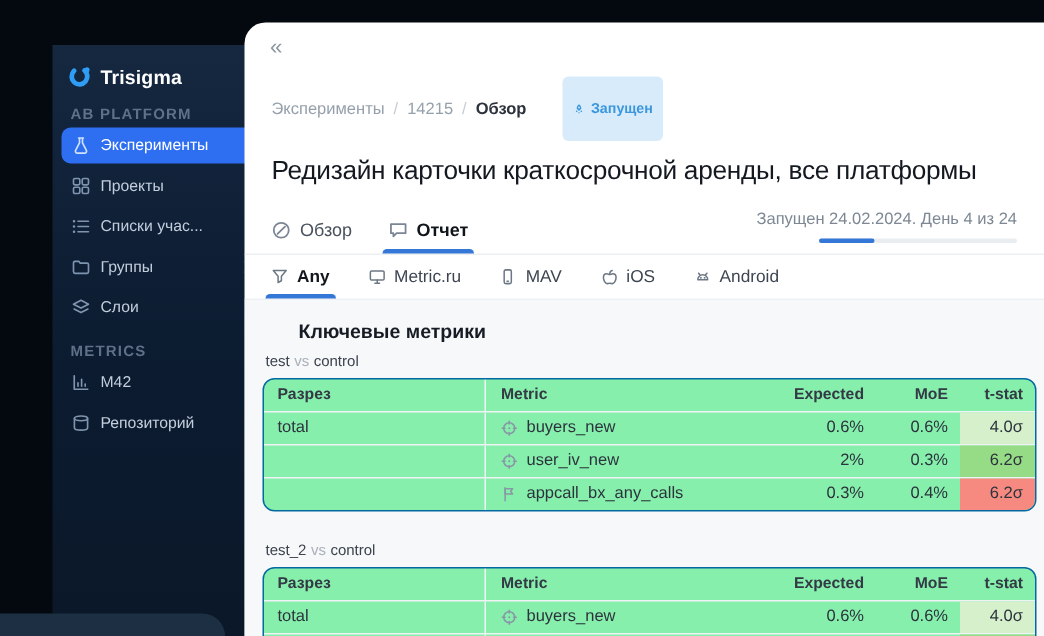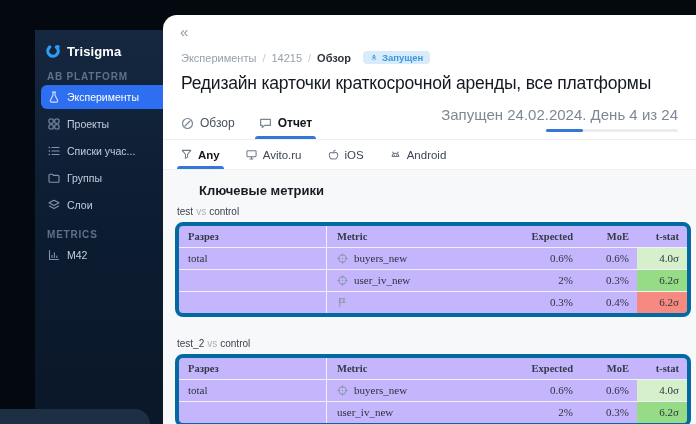--- a/index.html
+++ b/index.html
@@ -28,53 +28,53 @@
   
   .card{position:absolute;left:163px;top:15px;right:0;bottom:0;background:#fff;
     border-top-left-radius:14px;z-index:3;display:flex;flex-direction:column;overflow:hidden;}
   .collapse{background:none;border:none;color:#8d97a2;font-size:15px;line-height:1;
     padding:0;margin:9px 0 0 17px;cursor:pointer;width:18px;text-align:left;font-family:inherit;}
   .breadcrumb{display:flex;align-items:center;gap:6px;margin:12px 0 0 18px;font-size:11px;color:#96a0ab;}
   .crumb{cursor:pointer;}
   .crumb.current{color:#2c323c;font-weight:600;cursor:default;}
   .crumb-sep{color:#c6ccd2;}
   .status-badge{display:inline-flex;align-items:center;gap:4px;background:#d7ebfa;color:#3b97dd;
-    font-size:9.5px;font-weight:600;border-radius:4px;padding:1px 7px;margin-left:6px;}
+    font-size:9.5px;font-weight:600;border-radius:4px;padding:16px 7px;margin-left:18px;}
   .status-badge .icn{width:8px;height:8px;color:#3b97dd;}
   .title{margin:9px 18px 0;font-size:17.5px;font-weight:400;color:#141921;letter-spacing:-.2px;}
 
   .tabs-row{display:flex;justify-content:space-between;align-items:flex-end;margin-top:12px;
     padding:0 18px;border-bottom:1px solid #edf0f3;}
   .tabs{display:flex;gap:24px;}
   .tab{display:flex;align-items:center;gap:6px;font-size:12px;color:#49525e;padding-bottom:9px;
     cursor:pointer;position:relative;}
   .tab .icn{color:#7b8694;width:13px;height:13px;}
   .tab.active{color:#10151c;font-weight:700;text-align:right;}
   .tab.active::after{content:"";position:absolute;left:-4px;right:-4px;bottom:0;height:3px;
     background:#3477d6;border-radius:3px 3px 0 0;}
   .run-status{text-align:right;padding-bottom:7px;}
-  .run-text{font-size:15px;color:#7d8894;margin-left:28px;}
+  .run-text{font-size:11px;color:#7d8894;margin-left:28px;}
   .progress-track{width:132px;height:3px;background:#e9edf0;border-radius:2px;margin:5px 0 0 auto;}
   .progress-fill{height:100%;background:#3477d6;border-radius:2px;}
 
   .filters{display:flex;align-items:center;gap:26px;padding:0 18px;height:29px;
     border-bottom:1px solid #eef1f4;}
   .filter{display:flex;align-items:center;gap:6px;font-size:11.5px;color:#3d4551;cursor:pointer;
     position:relative;height:100%;}
   .filter .icn{color:#6d7885;width:11px;height:11px;}
   .filter.active{font-weight:700;color:#12171e;}
   .filter.active::after{content:"";position:absolute;left:-4px;right:-4px;bottom:0;height:3px;
     background:#3477d6;border-radius:3px 3px 0 0;}
 
   
   .content-gray{flex:1;background:#f6f8fa;overflow:hidden;padding-top:13px;}
   .section-title{font-size:13px;font-weight:700;color:#171c24;margin:0 0 0 36px;}
   .comparison{font-size:10px;margin:8px 0 5px 14px;color:#3c434d;}
   .comparison .vs{color:#a8b0b9;margin:0 3px;}
-  .metric-table{margin:0 5px 0 12px;background:#c4b5fd;border:4px solid #0369a1;border-radius:8px;overflow:hidden;font-family:Liberation Serif, serif;}
+  .metric-table{margin:0 5px 0 12px;background:#86efac;border:1px solid #0369a1;border-radius:8px;overflow:hidden;}
   .tr{display:grid;grid-template-columns:148px 1fr 78px 56px 50px;align-items:stretch;}
   .tr + .tr{border-top:1px solid #f0f3f5;}
   .th{font-size:10.5px;font-weight:700;color:#333a45;line-height:21px;}
   .td{font-size:11px;color:#2c333d;line-height:21px;}
   .c-slice{padding-left:9px;border-right:1px solid #f1f4f6;}
   .c-metric{padding-left:10px;display:flex;align-items:center;gap:6px;}
   .c-metric .icn{color:#8897a6;width:11px;height:11px;}
   .c-num{text-align:right;padding-right:8px;}
   .c-tstat{text-align:right;padding-right:8px;}
   .mt-gap{height:13px;}
@@ -154,20 +154,30 @@
         <div class="side-item ">
         <span class="icn ">
             <svg viewBox="0 0 12 12" fill="none" stroke="currentColor" stroke-width="1.1" stroke-linecap="round" stroke-linejoin="round">
               <path d="M1.5 1.5v9h9"></path>
               <path d="M4 8.5V6.2M6.4 8.5V3.8M8.8 8.5V7"></path>
             </svg>
           </span>
         <span class="side-item-label">M42</span>
 
       </div>
+        <div class="side-item ">
+        <span class="icn ">
+            <svg viewBox="0 0 12 12" fill="none" stroke="currentColor" stroke-width="1.1" stroke-linecap="round" stroke-linejoin="round">
+              <ellipse cx="6" cy="2.9" rx="4.4" ry="1.6"></ellipse>
+              <path d="M1.6 2.9v6.2c0 .9 2 1.6 4.4 1.6s4.4-.7 4.4-1.6V2.9"></path>
+            </svg>
+          </span>
+        <span class="side-item-label">Репозиторий</span>
+
+      </div>
       </div>
   </aside>
   <div class="sidebar-footer-panel"></div>
 
   <main class="card">
     <button class="collapse">«</button>
 
     <div class="breadcrumb" id="breadcrumb">
         <span class="crumb ">Эксперименты</span>
         <span class="crumb-sep">/</span>
@@ -226,21 +236,30 @@
           </span>
        <span>Any</span>
      </div>
         <div class="filter ">
        <span class="icn ">
             <svg viewBox="0 0 12 12" fill="none" stroke="currentColor" stroke-width="1.1" stroke-linecap="round" stroke-linejoin="round">
               <rect x="1" y="1.8" width="10" height="6.6" rx="1"></rect>
               <path d="M4.3 10.8h3.4M6 8.4v2.4"></path>
             </svg>
           </span>
-       <span>Avito.ru</span>
+       <span>Metric.ru</span>
+     </div>
+        <div class="filter ">
+       <span class="icn ">
+            <svg viewBox="0 0 12 12" fill="none" stroke="currentColor" stroke-width="1.1" stroke-linecap="round" stroke-linejoin="round">
+              <rect x="3.4" y="1" width="5.2" height="10" rx="1.2"></rect>
+              <path d="M5.5 9.3h1"></path>
+            </svg>
+          </span>
+       <span>MAV</span>
      </div>
         <div class="filter ">
        <span class="icn ">
             <svg viewBox="0 0 12 12" fill="none" stroke="currentColor" stroke-width="1.1" stroke-linecap="round" stroke-linejoin="round">
               <path d="M6 3.6c.1-1.1.7-2 1.8-2.2"></path>
               <path d="M8.2 3.9c1.3 0 2.4 1 2.4 2.7 0 2-1.4 4.4-2.7 4.4-.6 0-1-.3-1.9-.3s-1.3.3-1.9.3C2.8 11 1.4 8.6 1.4 6.6c0-1.7 1.1-2.7 2.4-2.7.8 0 1.5.4 2.2.4s1.4-.4 2.2-.4z"></path>
             </svg>
           </span>
        <span>iOS</span>
      </div>
@@ -304,20 +323,21 @@
     </div>
             <div class="tr">
       <div class="td c-slice"></div>
       <div class="td c-metric">
                 <span class="icn ">
                   <svg viewBox="0 0 12 12" fill="none" stroke="currentColor" stroke-width="1.1" stroke-linecap="round" stroke-linejoin="round">
                     <path d="M3 1.3v9.4"></path>
                     <path d="M3 2h5.4L7 3.9l1.4 1.9H3z"></path>
                   </svg>
                 </span>
+                <span>appcall_bx_any_calls</span>
               </div>
       <div class="td c-num">0.3%</div>
       <div class="td c-num">0.4%</div>
       <div class="td c-tstat" style="background:#f68a80">6.2σ</div>
     </div>
           </div>
           <div class="mt-gap"></div>
           <div class="comparison">
        <span>test_2</span><span class="vs">vs</span><span>control</span>
      </div>

